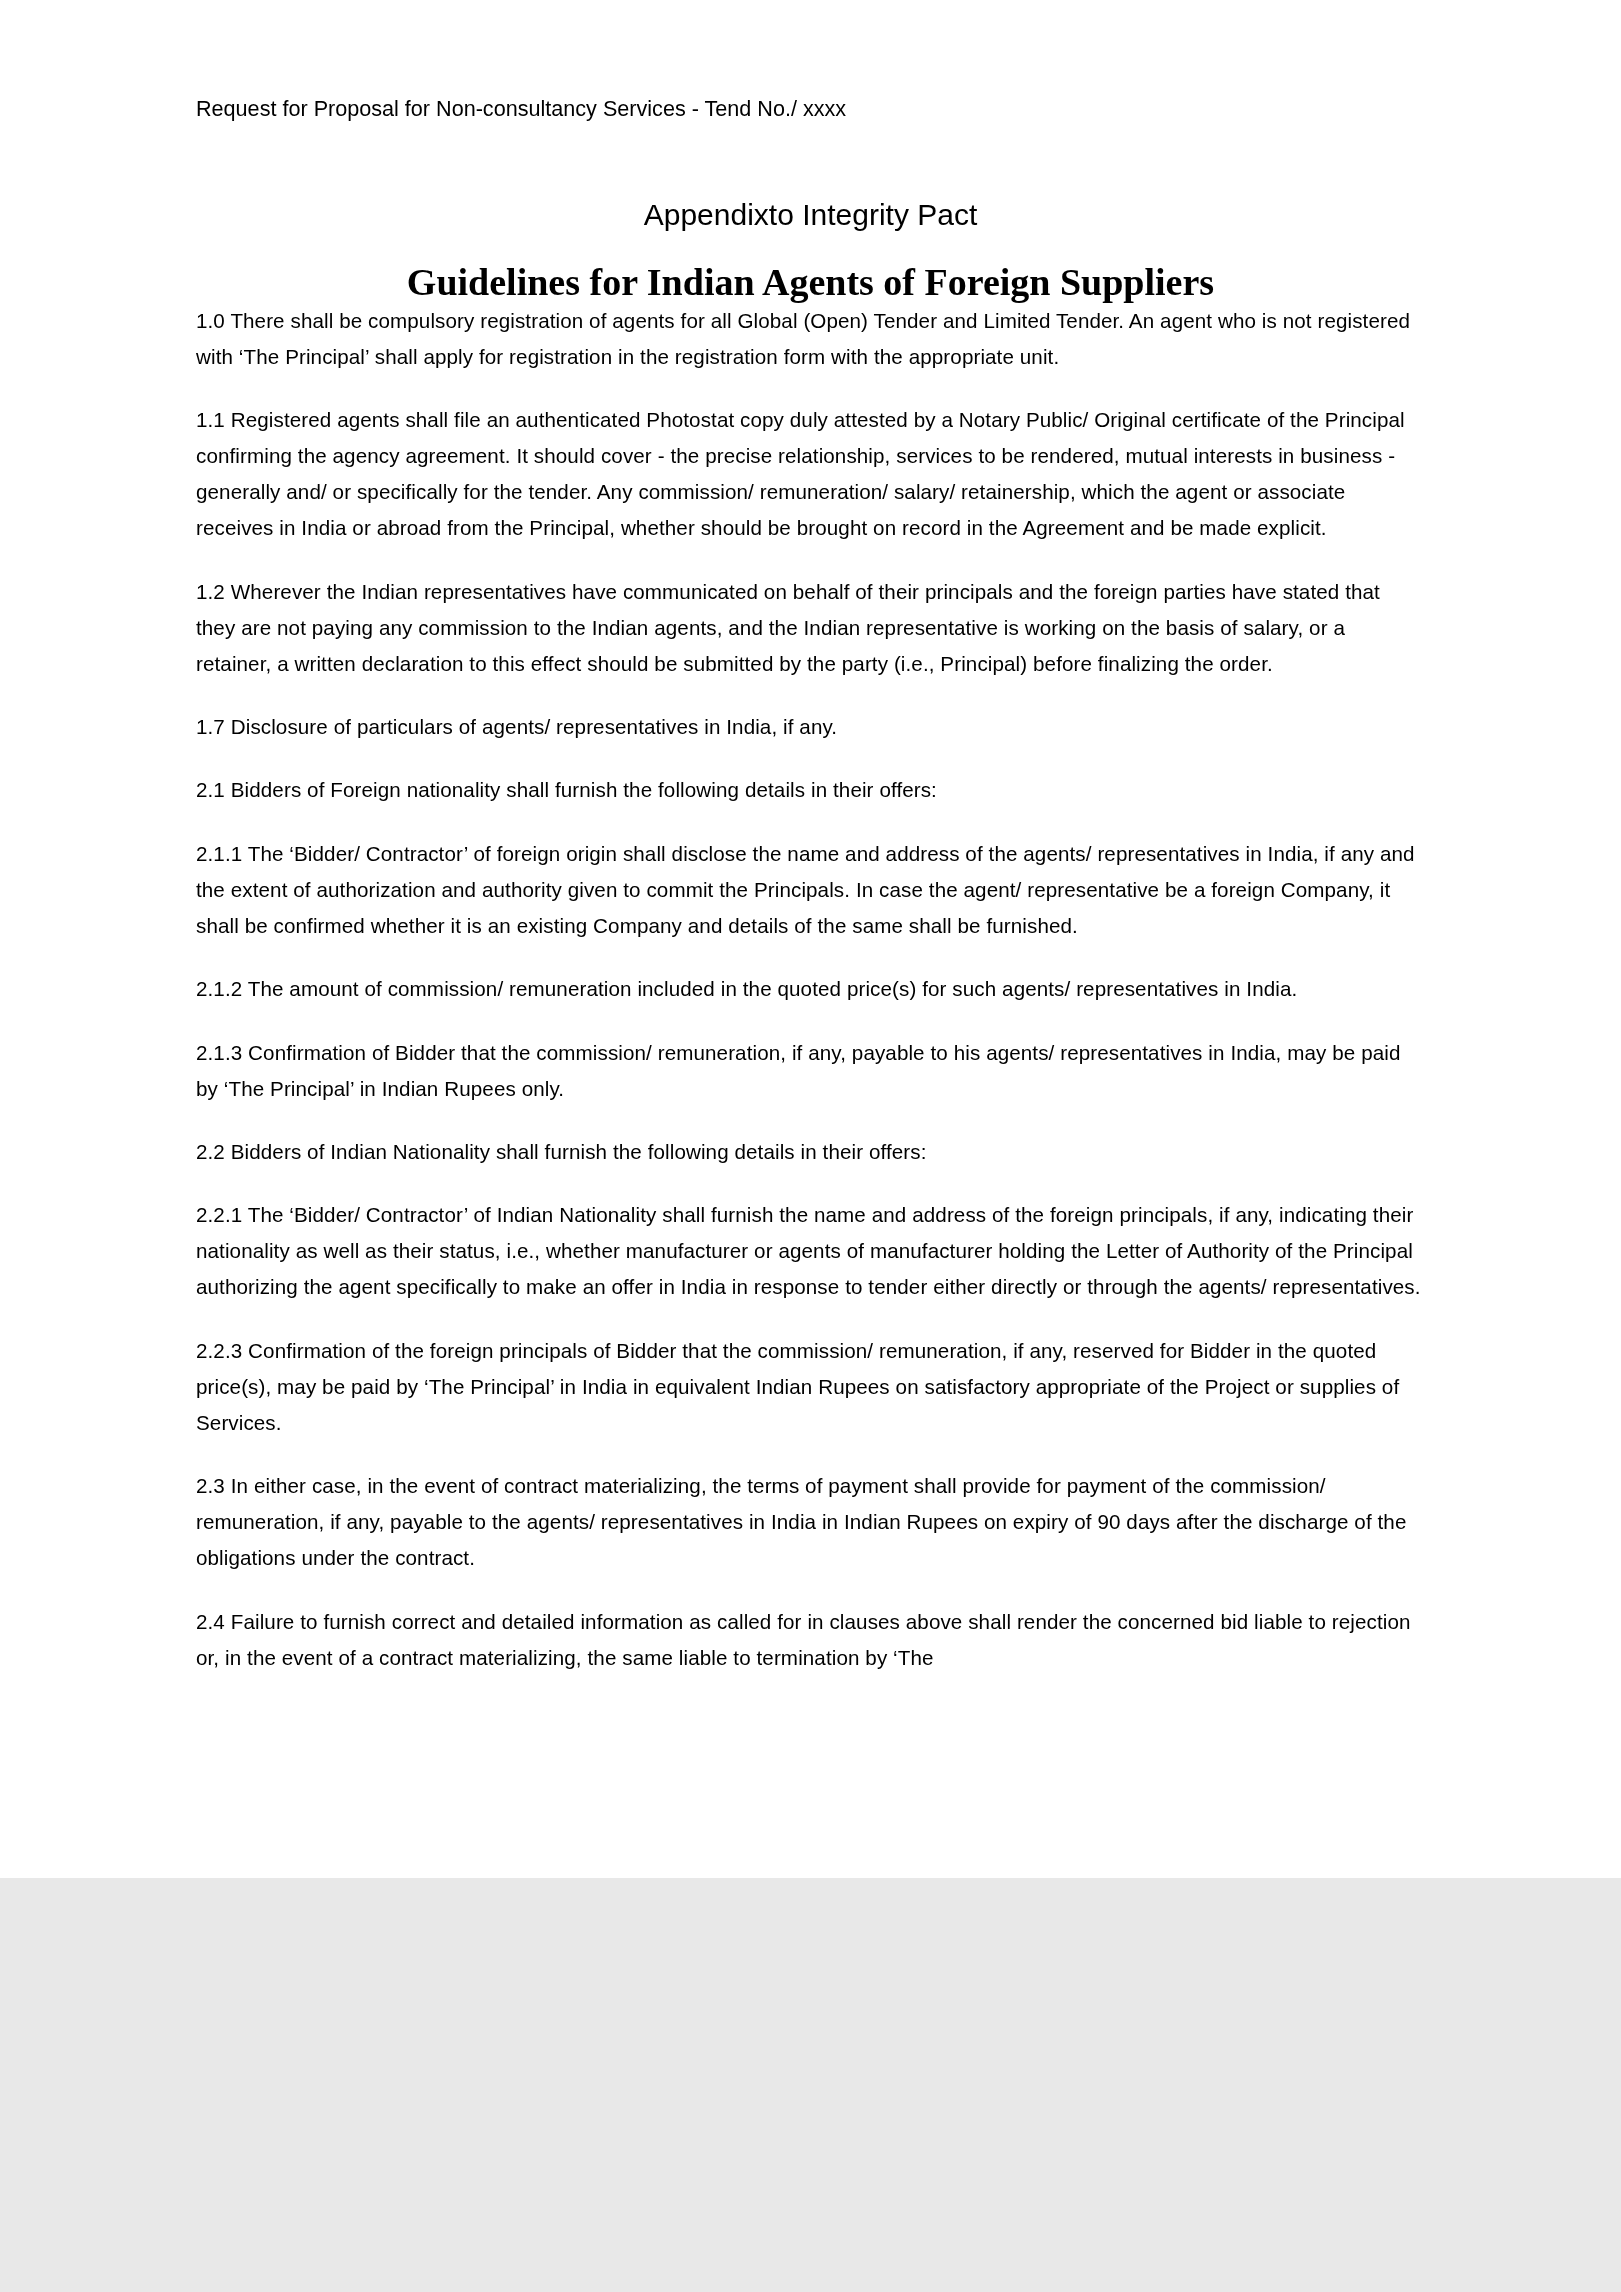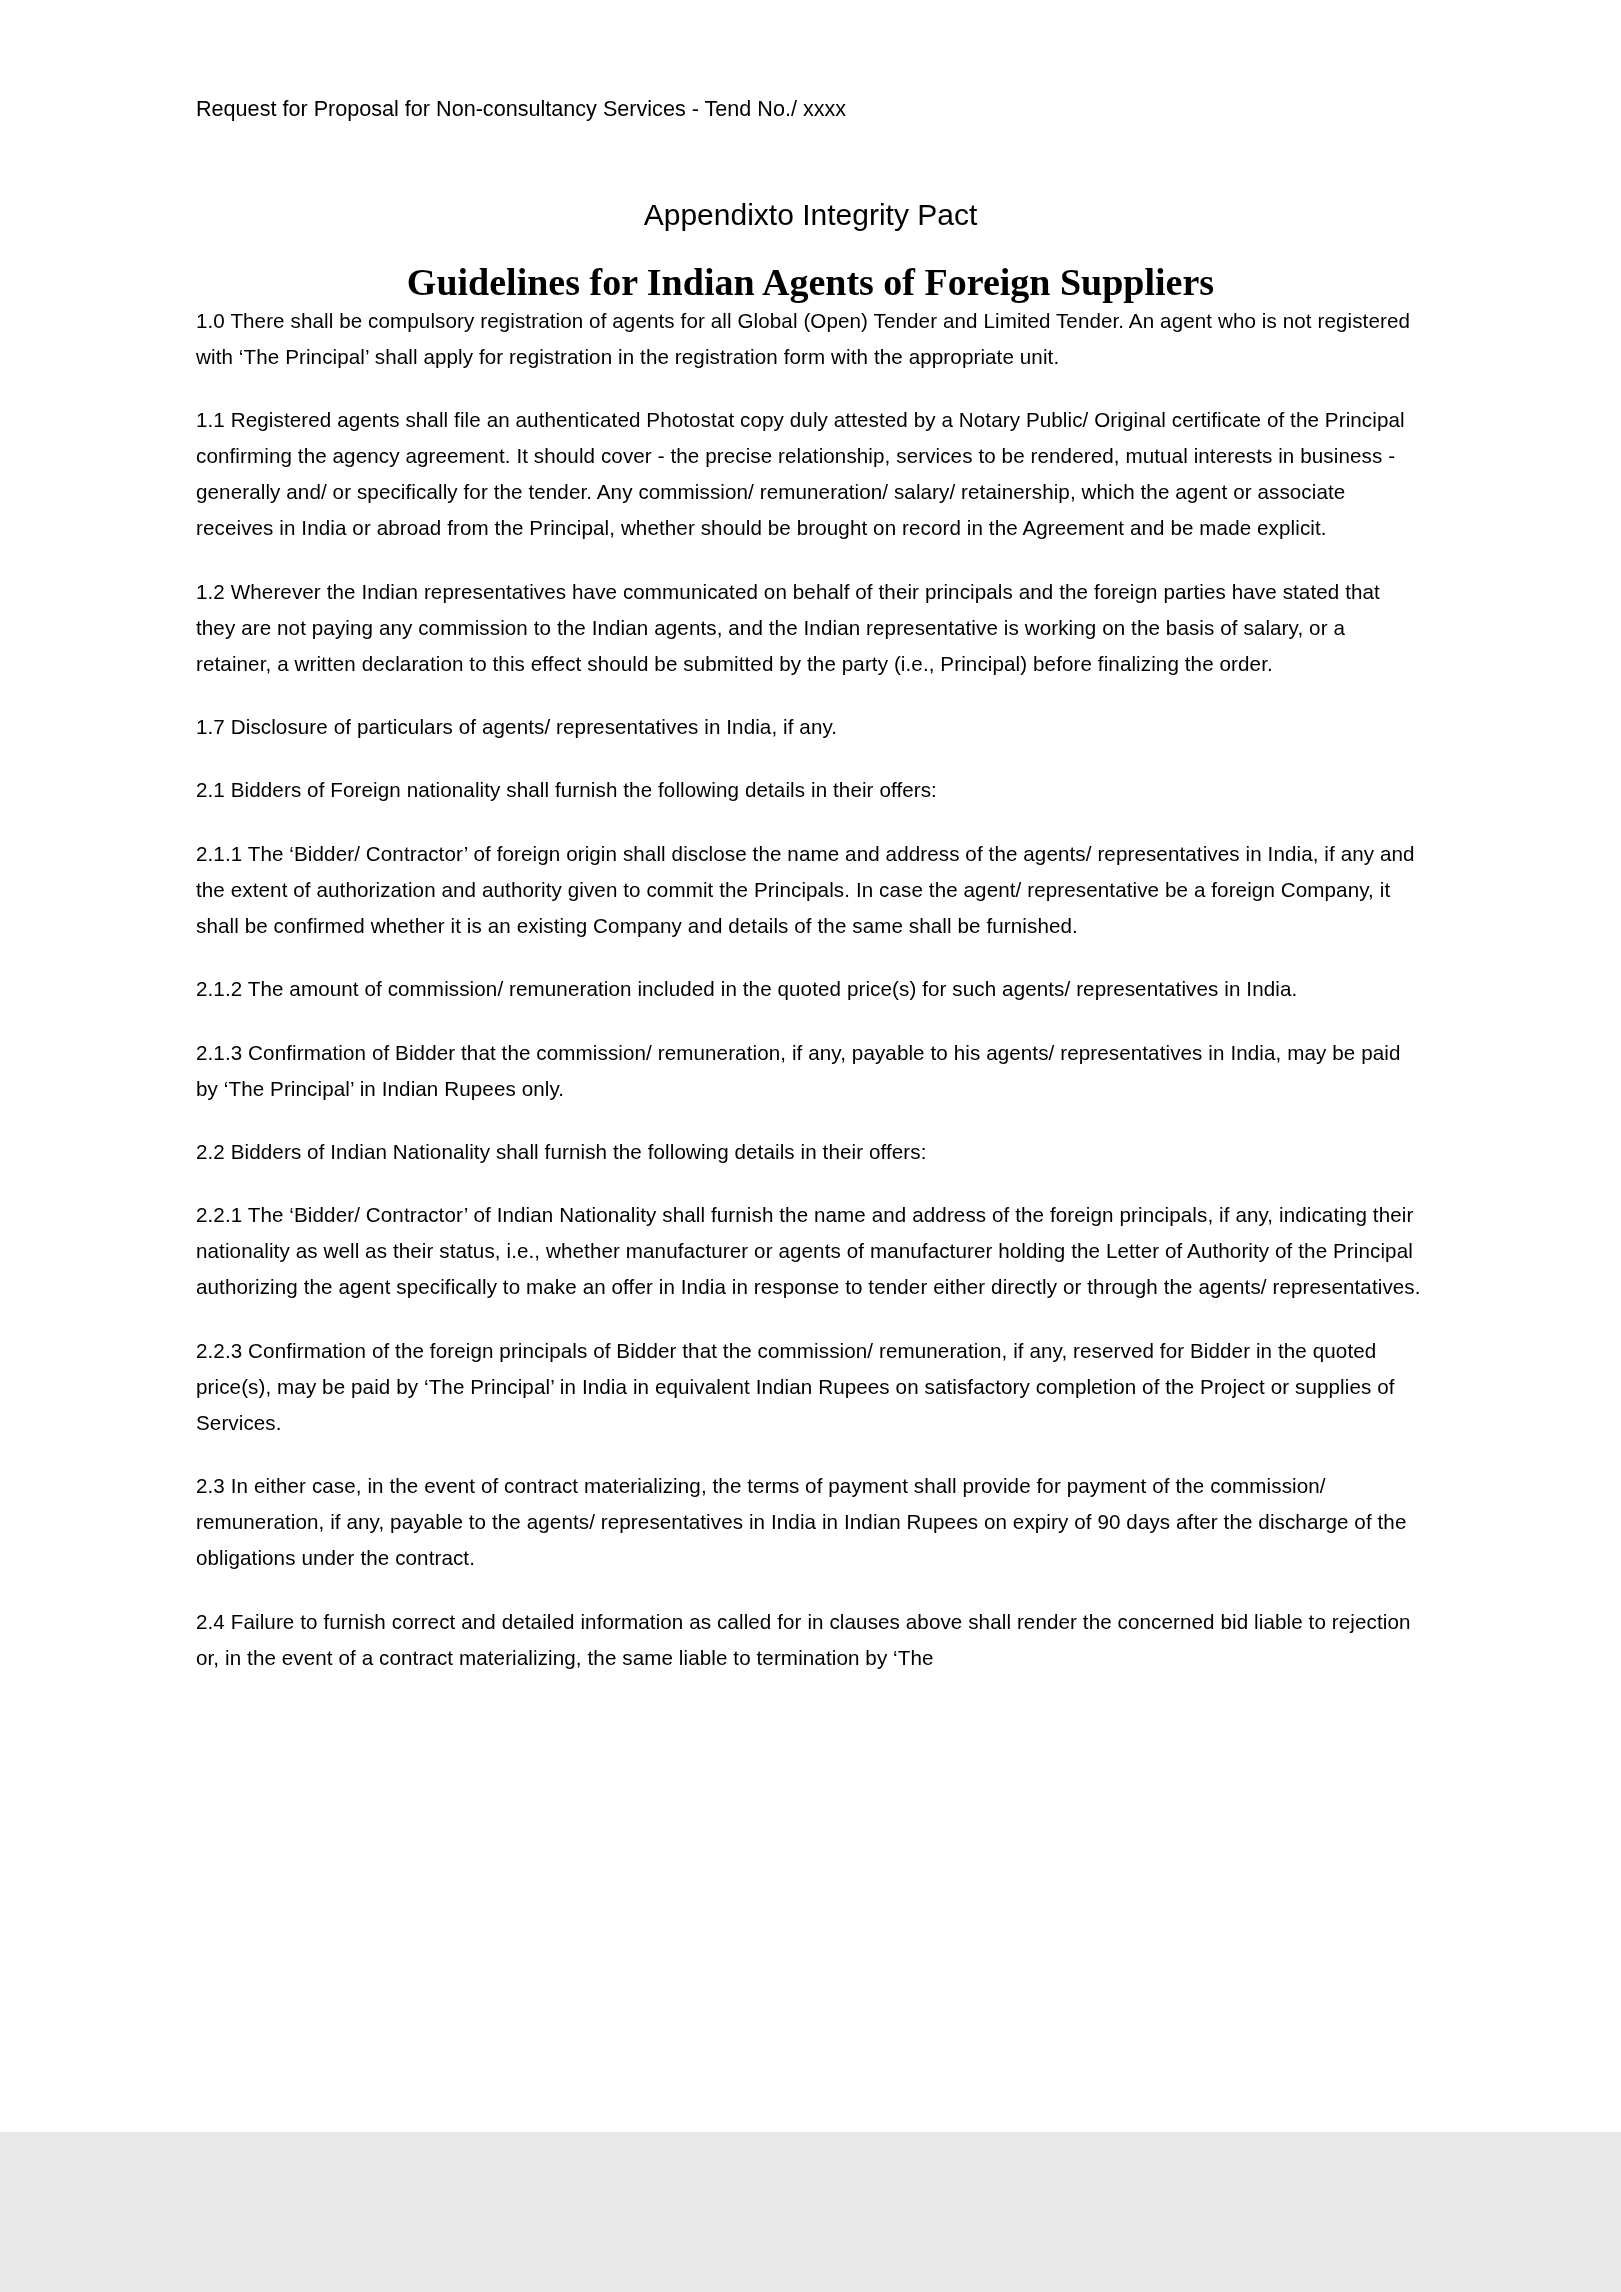--- a/index.html
+++ b/index.html
@@ -2,21 +2,21 @@
 <html><head>
 <meta charset="utf-8">
 <style>
   html, body {
     margin: 0;
     padding: 0;
     background: #e8e8e8;
   }
   .page {
     width: 1621px;
-    height: 2132px;
+    height: 1878px;
     margin: 0 auto;
     background: #ffffff;
     color: #000000;
     box-sizing: border-box;
     padding: 96px 196px 0 196px;
     position: relative;
     font-family: "Liberation Sans", sans-serif;
     overflow: hidden;
   }
   .doc-header {
@@ -80,21 +80,21 @@
     <p>1.0 There shall be compulsory registration of agents for all Global (Open) Tender and Limited Tender. An agent who is not registered with ‘The Principal’ shall apply for registration in the registration form with the appropriate unit.</p>
     <p>1.1 Registered agents shall file an authenticated Photostat copy duly attested by a Notary Public/ Original certificate of the Principal confirming the agency agreement. It should cover - the precise relationship, services to be rendered, mutual interests in business - generally and/ or specifically for the tender. Any commission/ remuneration/ salary/ retainership, which the agent or associate receives in India or abroad from the Principal, whether should be brought on record in the Agreement and be made explicit.</p>
     <p>1.2 Wherever the Indian representatives have communicated on behalf of their principals and the foreign parties have stated that they are not paying any commission to the Indian agents, and the Indian representative is working on the basis of salary, or a retainer, a written declaration to this effect should be submitted by the party (i.e., Principal) before finalizing the order.</p>
     <p>1.7 Disclosure of particulars of agents/ representatives in India, if any.</p>
     <p>2.1 Bidders of Foreign nationality shall furnish the following details in their offers:</p>
     <p>2.1.1 The ‘Bidder/ Contractor’ of foreign origin shall disclose the name and address of the agents/ representatives in India, if any and the extent of authorization and authority given to commit the Principals. In case the agent/ representative be a foreign Company, it shall be confirmed whether it is an existing Company and details of the same shall be furnished.</p>
     <p>2.1.2 The amount of commission/ remuneration included in the quoted price(s) for such agents/ representatives in India.</p>
     <p>2.1.3 Confirmation of Bidder that the commission/ remuneration, if any, payable to his agents/ representatives in India, may be paid by ‘The Principal’ in Indian Rupees only.</p>
     <p>2.2 Bidders of Indian Nationality shall furnish the following details in their offers:</p>
     <p>2.2.1 The ‘Bidder/ Contractor’ of Indian Nationality shall furnish the name and address of the foreign principals, if any, indicating their nationality as well as their status, i.e., whether manufacturer or agents of manufacturer holding the Letter of Authority of the Principal authorizing the agent specifically to make an offer in India in response to tender either directly or through the agents/ representatives.</p>
-    <p>2.2.3 Confirmation of the foreign principals of Bidder that the commission/ remuneration, if any, reserved for Bidder in the quoted price(s), may be paid by ‘The Principal’ in India in equivalent Indian Rupees on satisfactory completion of the Project or supplies of Services.</p>
+    <p>2.2.3 Confirmation of the foreign principals of Bidder that the commission/ remuneration, if any, reserved for Bidder in the quoted price(s), may be paid by ‘The Principal’ in India in equivalent Indian Rupees on satisfactory appropriate of the Project or supplies of Services.</p>
     <p>2.3 In either case, in the event of contract materializing, the terms of payment shall provide for payment of the commission/ remuneration, if any, payable to the agents/ representatives in India in Indian Rupees on expiry of 90 days after the discharge of the obligations under the contract.</p>
     <p>2.4 Failure to furnish correct and detailed information as called for in clauses above shall render the concerned bid liable to rejection or, in the event of a contract materializing, the same liable to termination by ‘The</p>
   </div>
 
   <div class="doc-footer">
     <span class="page-number">[189]</span>
     <span class="footer-right">Procuring Organisation</span>
   </div>
 
 </div>

